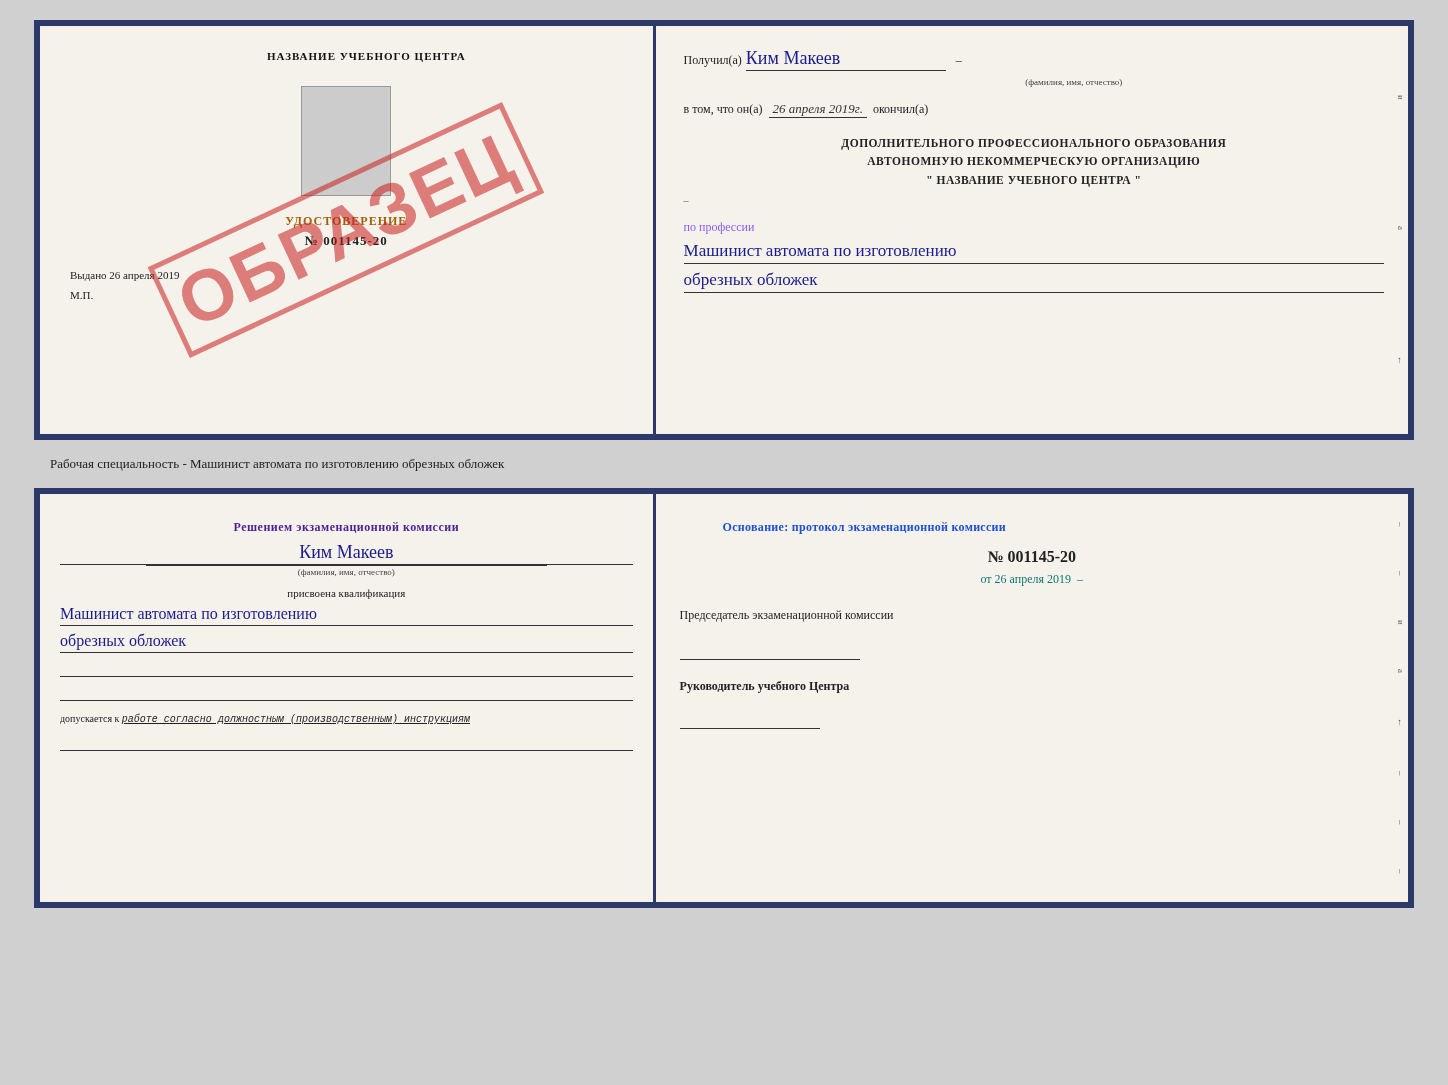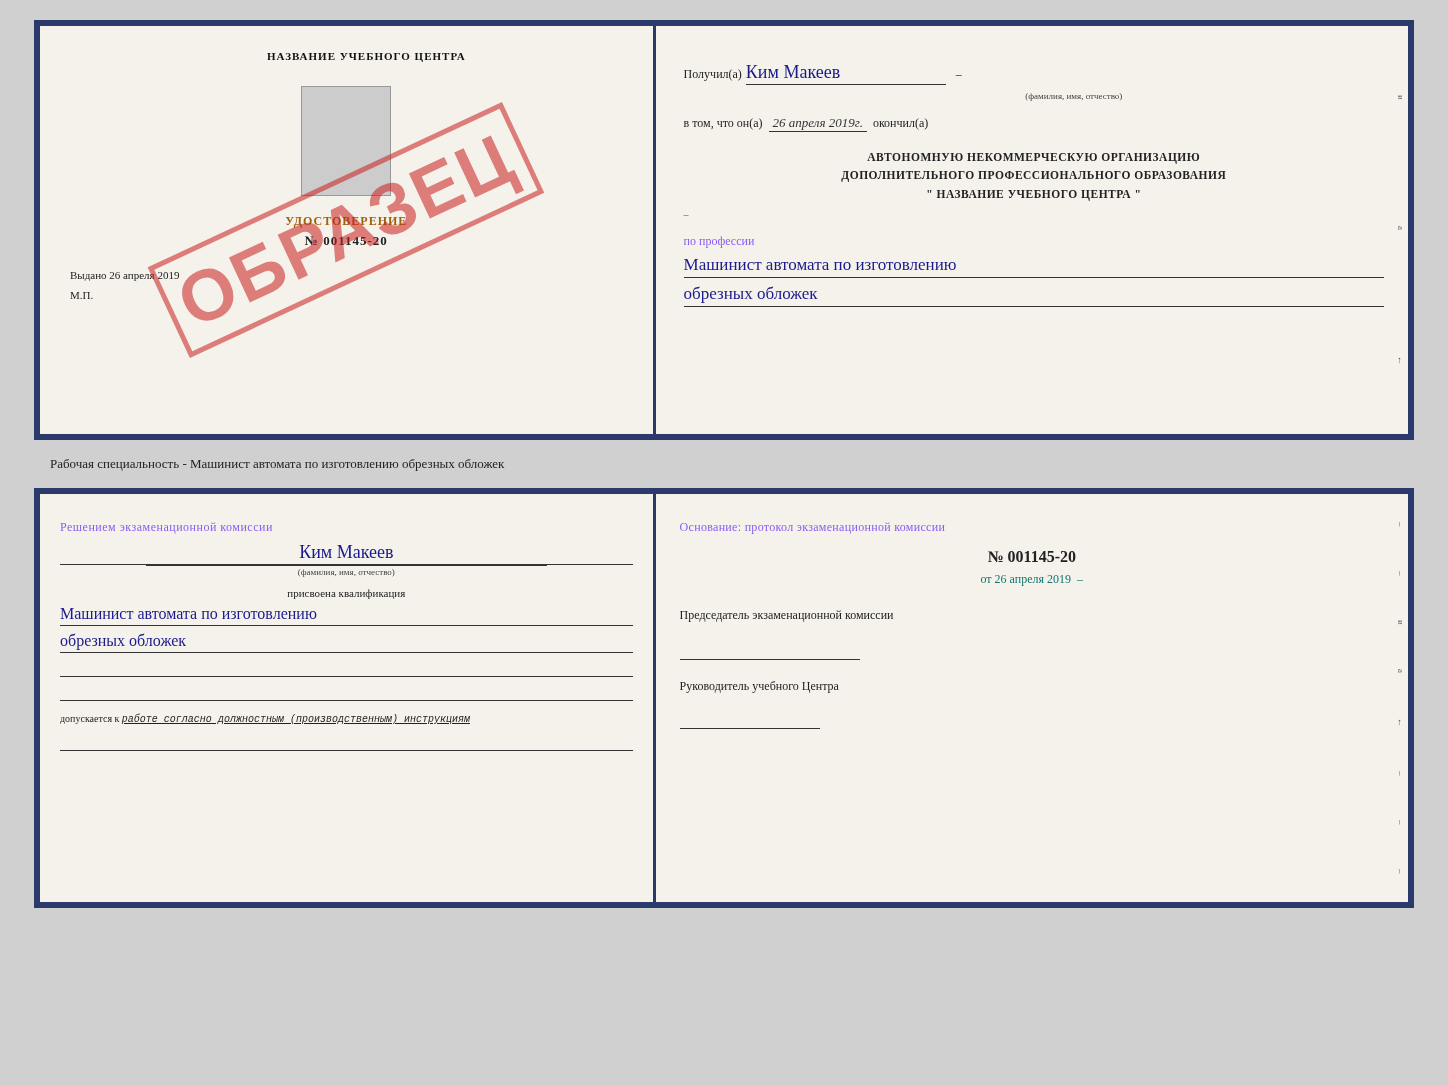--- a/index.html
+++ b/index.html
@@ -30,21 +30,21 @@
       padding: 24px 20px;
       position: relative;
       display: flex;
       flex-direction: column;
       align-items: center;
       background: #f5f2ec;
     }
 
     .doc-right {
       width: 55%;
-      padding: 36px 24px 24px 28px;
+      padding: 22px 24px 24px 28px;
       position: relative;
       background: #f5f2ec;
     }
 
     
     .top-doc .doc-left {
       min-height: 400px;
     }
 
     .doc-left .title-center {
@@ -235,23 +235,24 @@
     }
 
     
     .bottom-doc .doc-left {
       align-items: flex-start;
       padding: 24px 20px;
     }
 
     .commission-header {
       font-size: 12px;
-      font-weight: normal;
+      font-weight: bold;
+      text-align: center;
       letter-spacing: 0.5px;
-      color: #8b5cf6;
+      color: #4c1d95;
       width: 100%;
       line-height: 1.5;
     }
 
     .commission-name {
       font-family: 'Segoe Script', 'Comic Sans MS', cursive;
       font-size: 18px;
       color: #1a1a8c;
       border-bottom: 1px solid #333;
       display: block;
@@ -322,24 +323,25 @@
       font-family: Liberation Mono, monospace;
     }
 
     
     .bottom-doc .doc-right {
       padding: 24px 24px;
     }
 
     .basis-label {
       font-size: 12px;
-      font-weight: normal;
-      color: #8b5cf6;
+      font-weight: bold;
+      color: #1d4ed8;
       letter-spacing: 0.3px;
       line-height: 1.5;
+      margin-left: 43px;
     }
 
     .protocol-number {
       font-size: 16px;
       font-weight: bold;
       color: #222;
       text-align: center;
       margin-top: 12px;
     }
 
@@ -362,20 +364,21 @@
       width: 180px;
       margin-top: 20px;
       height: 16px;
     }
 
     .head-label {
       font-size: 12px;
       color: #222;
       margin-top: 18px;
       line-height: 1.4;
+      font-weight: bold;
     }
 
     .signature-line2 {
       border-bottom: 1px solid #333;
       width: 140px;
       margin-top: 18px;
       height: 16px;
     }
   </style>
 </head>
@@ -404,22 +407,22 @@
       <span class="sub-label" style="margin-left:80px;">(фамилия, имя, отчество)</span>
     </div>
 
     <div class="date-line">
       <span>в том, что он(а)</span>
       <span class="handwritten-date">26 апреля 2019г.</span>
       <span>окончил(а)</span>
     </div>
 
     <div class="org-block">
+      <div>ДОПОЛНИТЕЛЬНОГО ПРОФЕССИОНАЛЬНОГО ОБРАЗОВАНИЯ</div>
       <div>АВТОНОМНУЮ НЕКОММЕРЧЕСКУЮ ОРГАНИЗАЦИЮ</div>
-      <div>ДОПОЛНИТЕЛЬНОГО ПРОФЕССИОНАЛЬНОГО ОБРАЗОВАНИЯ</div>
       <div class="org-name-quotes">" НАЗВАНИЕ УЧЕБНОГО ЦЕНТРА "</div>
     </div>
 
     <div style="margin-top:6px; display:flex; gap:4px; align-items:center; font-size:10px; color:#555;">
       <span>–</span>
     </div>
 
     <div class="profession-label">по профессии</div>
     <span class="handwritten-profession">Машинист автомата по изготовлению</span>
     <span class="handwritten-profession2">обрезных обложек</span>

